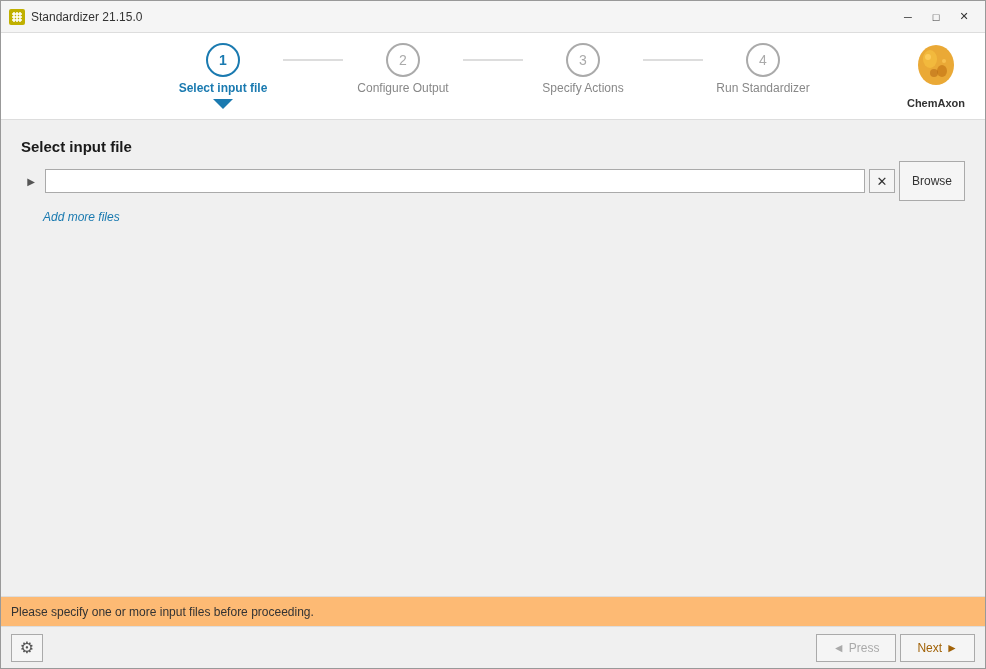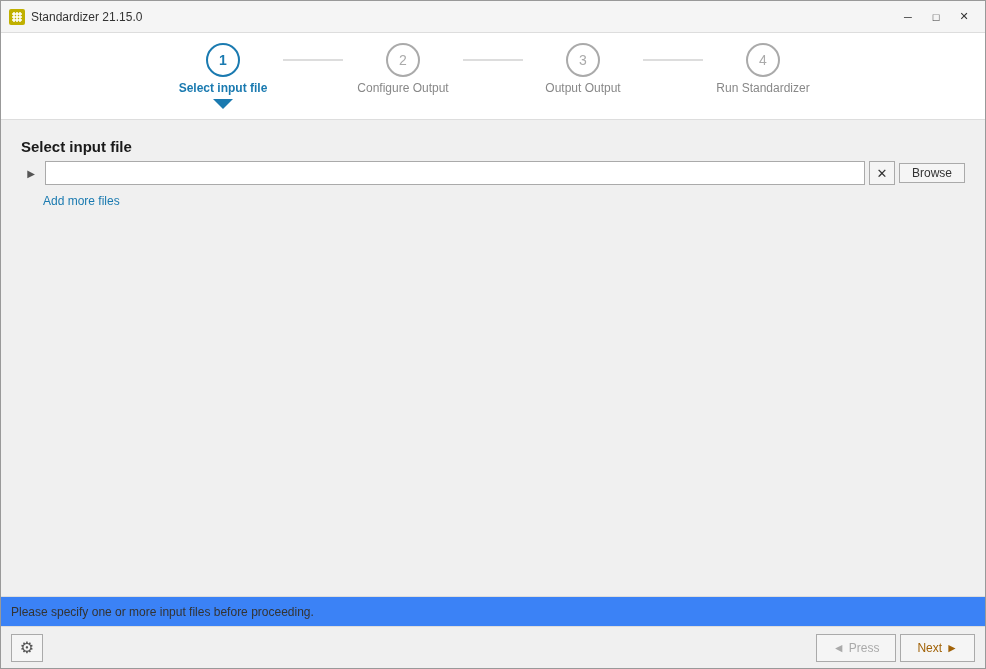--- a/index.html
+++ b/index.html
@@ -212,43 +212,44 @@
       background: #f5f5f5;
       cursor: pointer;
       display: flex;
       align-items: center;
       justify-content: center;
       font-size: 13px;
       color: #333;
       flex-shrink: 0;
     }
     .browse-btn {
-      height: 20px;
+      height: 40px;
       padding: 0 12px;
       border: 1px solid #aaa;
       background: #f5f5f5;
       cursor: pointer;
       font-size: 12px;
       color: #333;
       flex-shrink: 0;
     }
 
     
     #add-more {
       color: #1a7ab0;
       font-size: 12px;
       cursor: pointer;
       text-decoration: none;
       display: inline-block;
       margin-left: 22px;
+      font-style: italic;
     }
 
     
     #status-bar {
-      background: #3b82f6;
+      background: #fdba74;
       border-top: 1px solid #ddd;
       height: 30px;
       display: flex;
       align-items: center;
       padding: 0 10px;
       flex-shrink: 0;
     }
     #status-text {
       font-size: 12px;
       color: #333;
@@ -335,31 +336,43 @@
 
     <div class="step">
       <div class="step-circle">2</div>
       <div class="step-label">Configure Output</div>
     </div>
 
     <div class="step-connector"></div>
 
     <div class="step">
       <div class="step-circle">3</div>
-      <div class="step-label">Output Output</div>
+      <div class="step-label">Specify Actions</div>
     </div>
 
     <div class="step-connector"></div>
 
     <div class="step">
       <div class="step-circle">4</div>
       <div class="step-label">Run Standardizer</div>
     </div>
   </div>
 
+  <div id="logo">
+    <svg class="logo-orb" viewBox="0 0 52 52" xmlns="http://www.w3.org/2000/svg">
+
+      <ellipse cx="26" cy="22" rx="18" ry="20" fill="#e8a020" opacity="0.9"></ellipse>
+      <ellipse cx="20" cy="16" rx="7" ry="9" fill="#f5c040" opacity="0.7"></ellipse>
+      <ellipse cx="32" cy="28" rx="5" ry="6" fill="#c07010" opacity="0.6"></ellipse>
+      <circle cx="18" cy="14" r="3" fill="#ffd060" opacity="0.8"></circle>
+      <circle cx="34" cy="18" r="2" fill="#ffd060" opacity="0.6"></circle>
+      <circle cx="24" cy="30" r="4" fill="#b06010" opacity="0.5"></circle>
+    </svg>
+    <span class="logo-text">ChemAxon</span>
+  </div>
 </div>
 
 <div id="main">
   <div id="main-title">Select input file</div>
 
   
   <div id="file-row">
     <div class="play-btn">▶</div>
     <input type="text" id="file-input" style="">
     <button class="clear-btn">✕</button>

